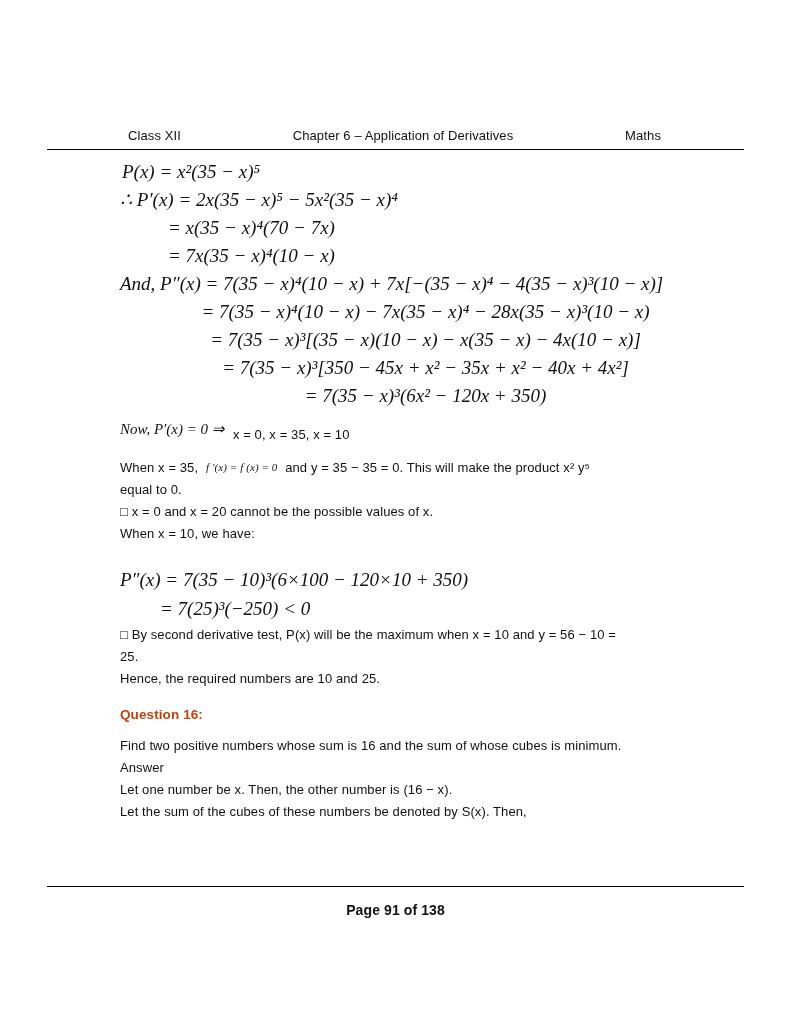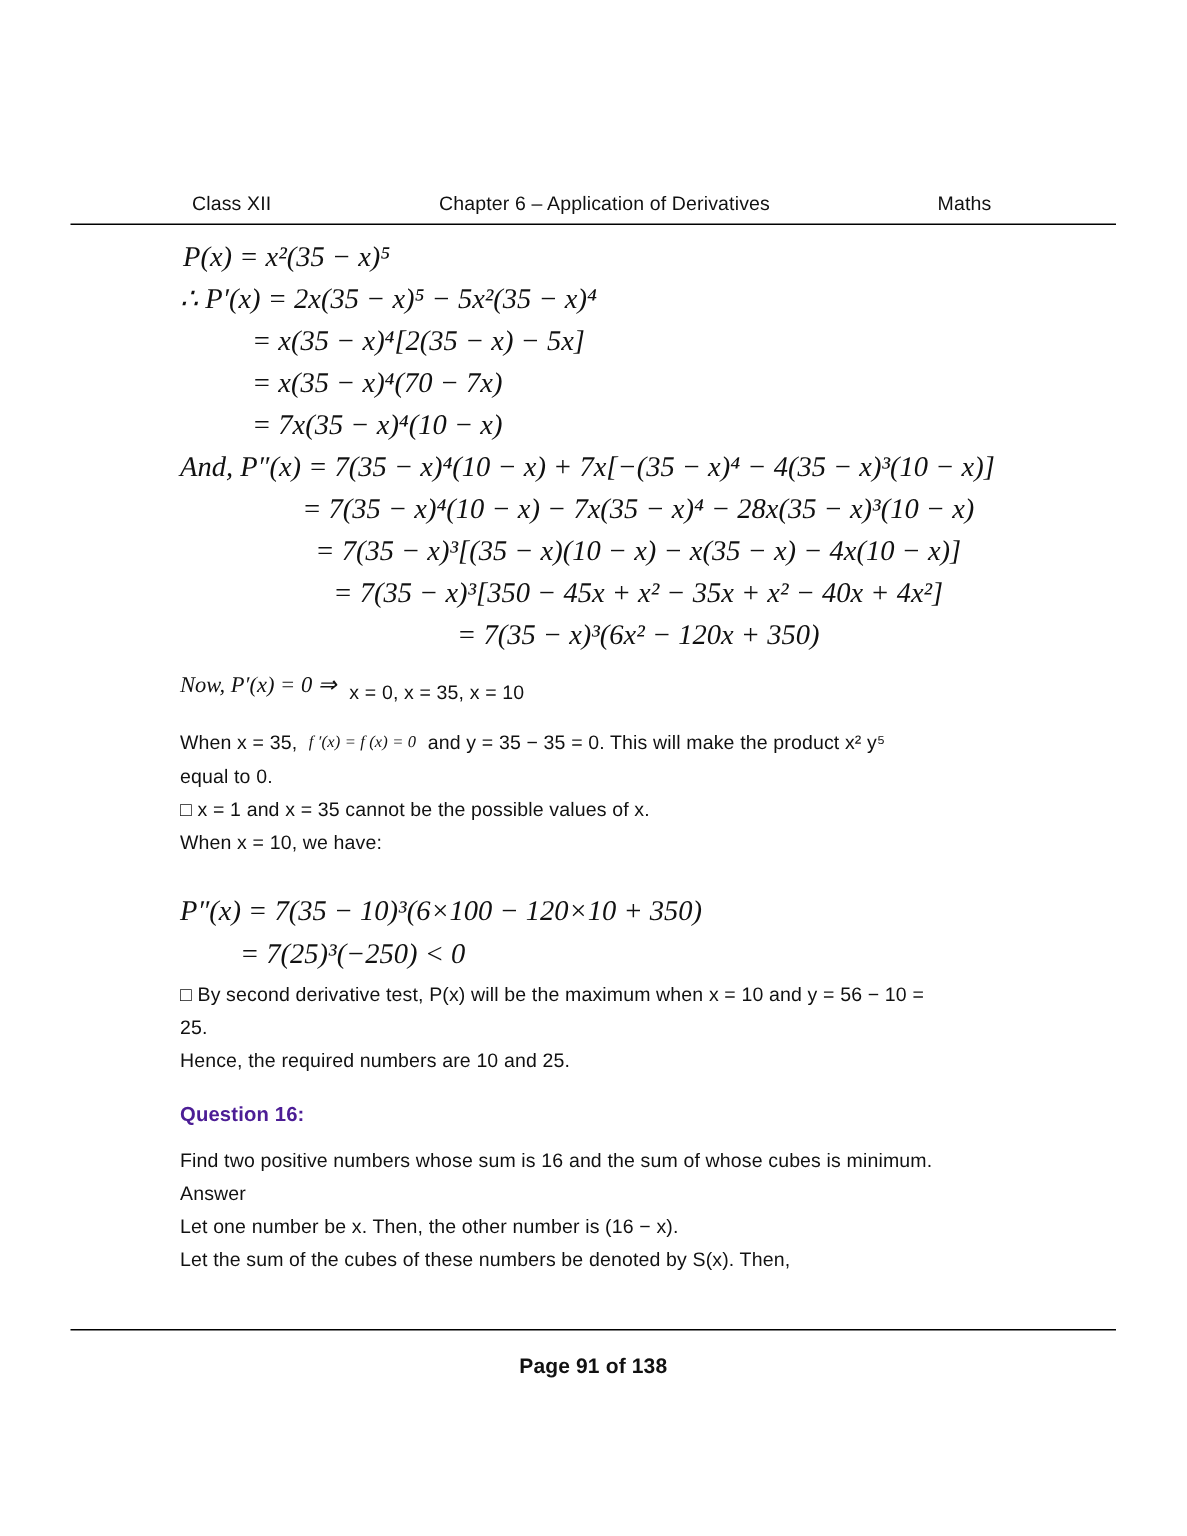--- a/index.html
+++ b/index.html
@@ -67,21 +67,21 @@
   .math-block-2 { margin-top:20px; }
   .math-block-2 .math-line { line-height:29px; }
 
   .after-math { margin-top:1px; }
 
   .question-heading {
     margin-top:14px;
     margin-bottom:9px;
     font-size:13.5px;
     font-weight:bold;
-    color:#4c1d95;
+    color:#c2410c;
     line-height:22px;
     letter-spacing:0.1px;
   }
 
   
   .footer-rule { position:absolute; top:886px; left:47px; right:47px; height:1px; background:#000; margin:0; }
   .doc-footer {
     position:absolute; top:902px; left:0; width:100%;
     text-align:center; font-size:14px; font-weight:bold; letter-spacing:0.1px;
   }
@@ -96,42 +96,41 @@
     <span>Chapter 6 – Application of Derivatives</span>
     <span>Maths</span>
   </header>
   <div class="rule"></div>
 
   <main class="content">
 
     <div class="math-block-1">
       <div class="math-line" style="padding-left:2px">P(x) = x²(35 − x)⁵</div>
       <div class="math-line">∴ P′(x) = 2x(35 − x)⁵ − 5x²(35 − x)⁴</div>
-      <div class="math-line ind1">= x(35 − x)⁴[2(35 − x) − 5x]</div>
       <div class="math-line ind1">= x(35 − x)⁴(70 − 7x)</div>
       <div class="math-line ind1">= 7x(35 − x)⁴(10 − x)</div>
       <div class="math-line">And, P″(x) = 7(35 − x)⁴(10 − x) + 7x[−(35 − x)⁴ − 4(35 − x)³(10 − x)]</div>
       <div class="math-line ind2">= 7(35 − x)⁴(10 − x) − 7x(35 − x)⁴ − 28x(35 − x)³(10 − x)</div>
       <div class="math-line ind2">= 7(35 − x)³[(35 − x)(10 − x) − x(35 − x) − 4x(10 − x)]</div>
       <div class="math-line ind2">= 7(35 − x)³[350 − 45x + x² − 35x + x² − 40x + 4x²]</div>
       <div class="math-line ind2">= 7(35 − x)³(6x² − 120x + 350)</div>
     </div>
 
     <div class="now-line">
       <span class="math-inline">Now, P′(x) = 0 ⇒</span>
       <span class="vals">x = 0, x = 35, x = 10</span>
     </div>
 
     <div class="body-line first-para">
       <span>When x = 35,</span>
       <span class="math-inline-raised">f ′(x) = f (x) = 0</span>
       <span>and y = 35 − 35 = 0. This will make the product x² y⁵</span>
     </div>
     <div class="body-line">equal to 0.</div>
-    <div class="body-line">□ x = 1 and x = 35 cannot be the possible values of x.</div>
+    <div class="body-line">□ x = 0 and x = 20 cannot be the possible values of x.</div>
     <div class="body-line">When x = 10, we have:</div>
 
     <div class="math-block-2">
       <div class="math-line">P″(x) = 7(35 − 10)³(6×100 − 120×10 + 350)</div>
       <div class="math-line ind-m">= 7(25)³(−250) &lt; 0</div>
     </div>
 
     <div class="body-line after-math">□ By second derivative test, P(x) will be the maximum when x = 10 and y = 56 − 10 =</div>
     <div class="body-line">25.</div>
     <div class="body-line">Hence, the required numbers are 10 and 25.</div>

